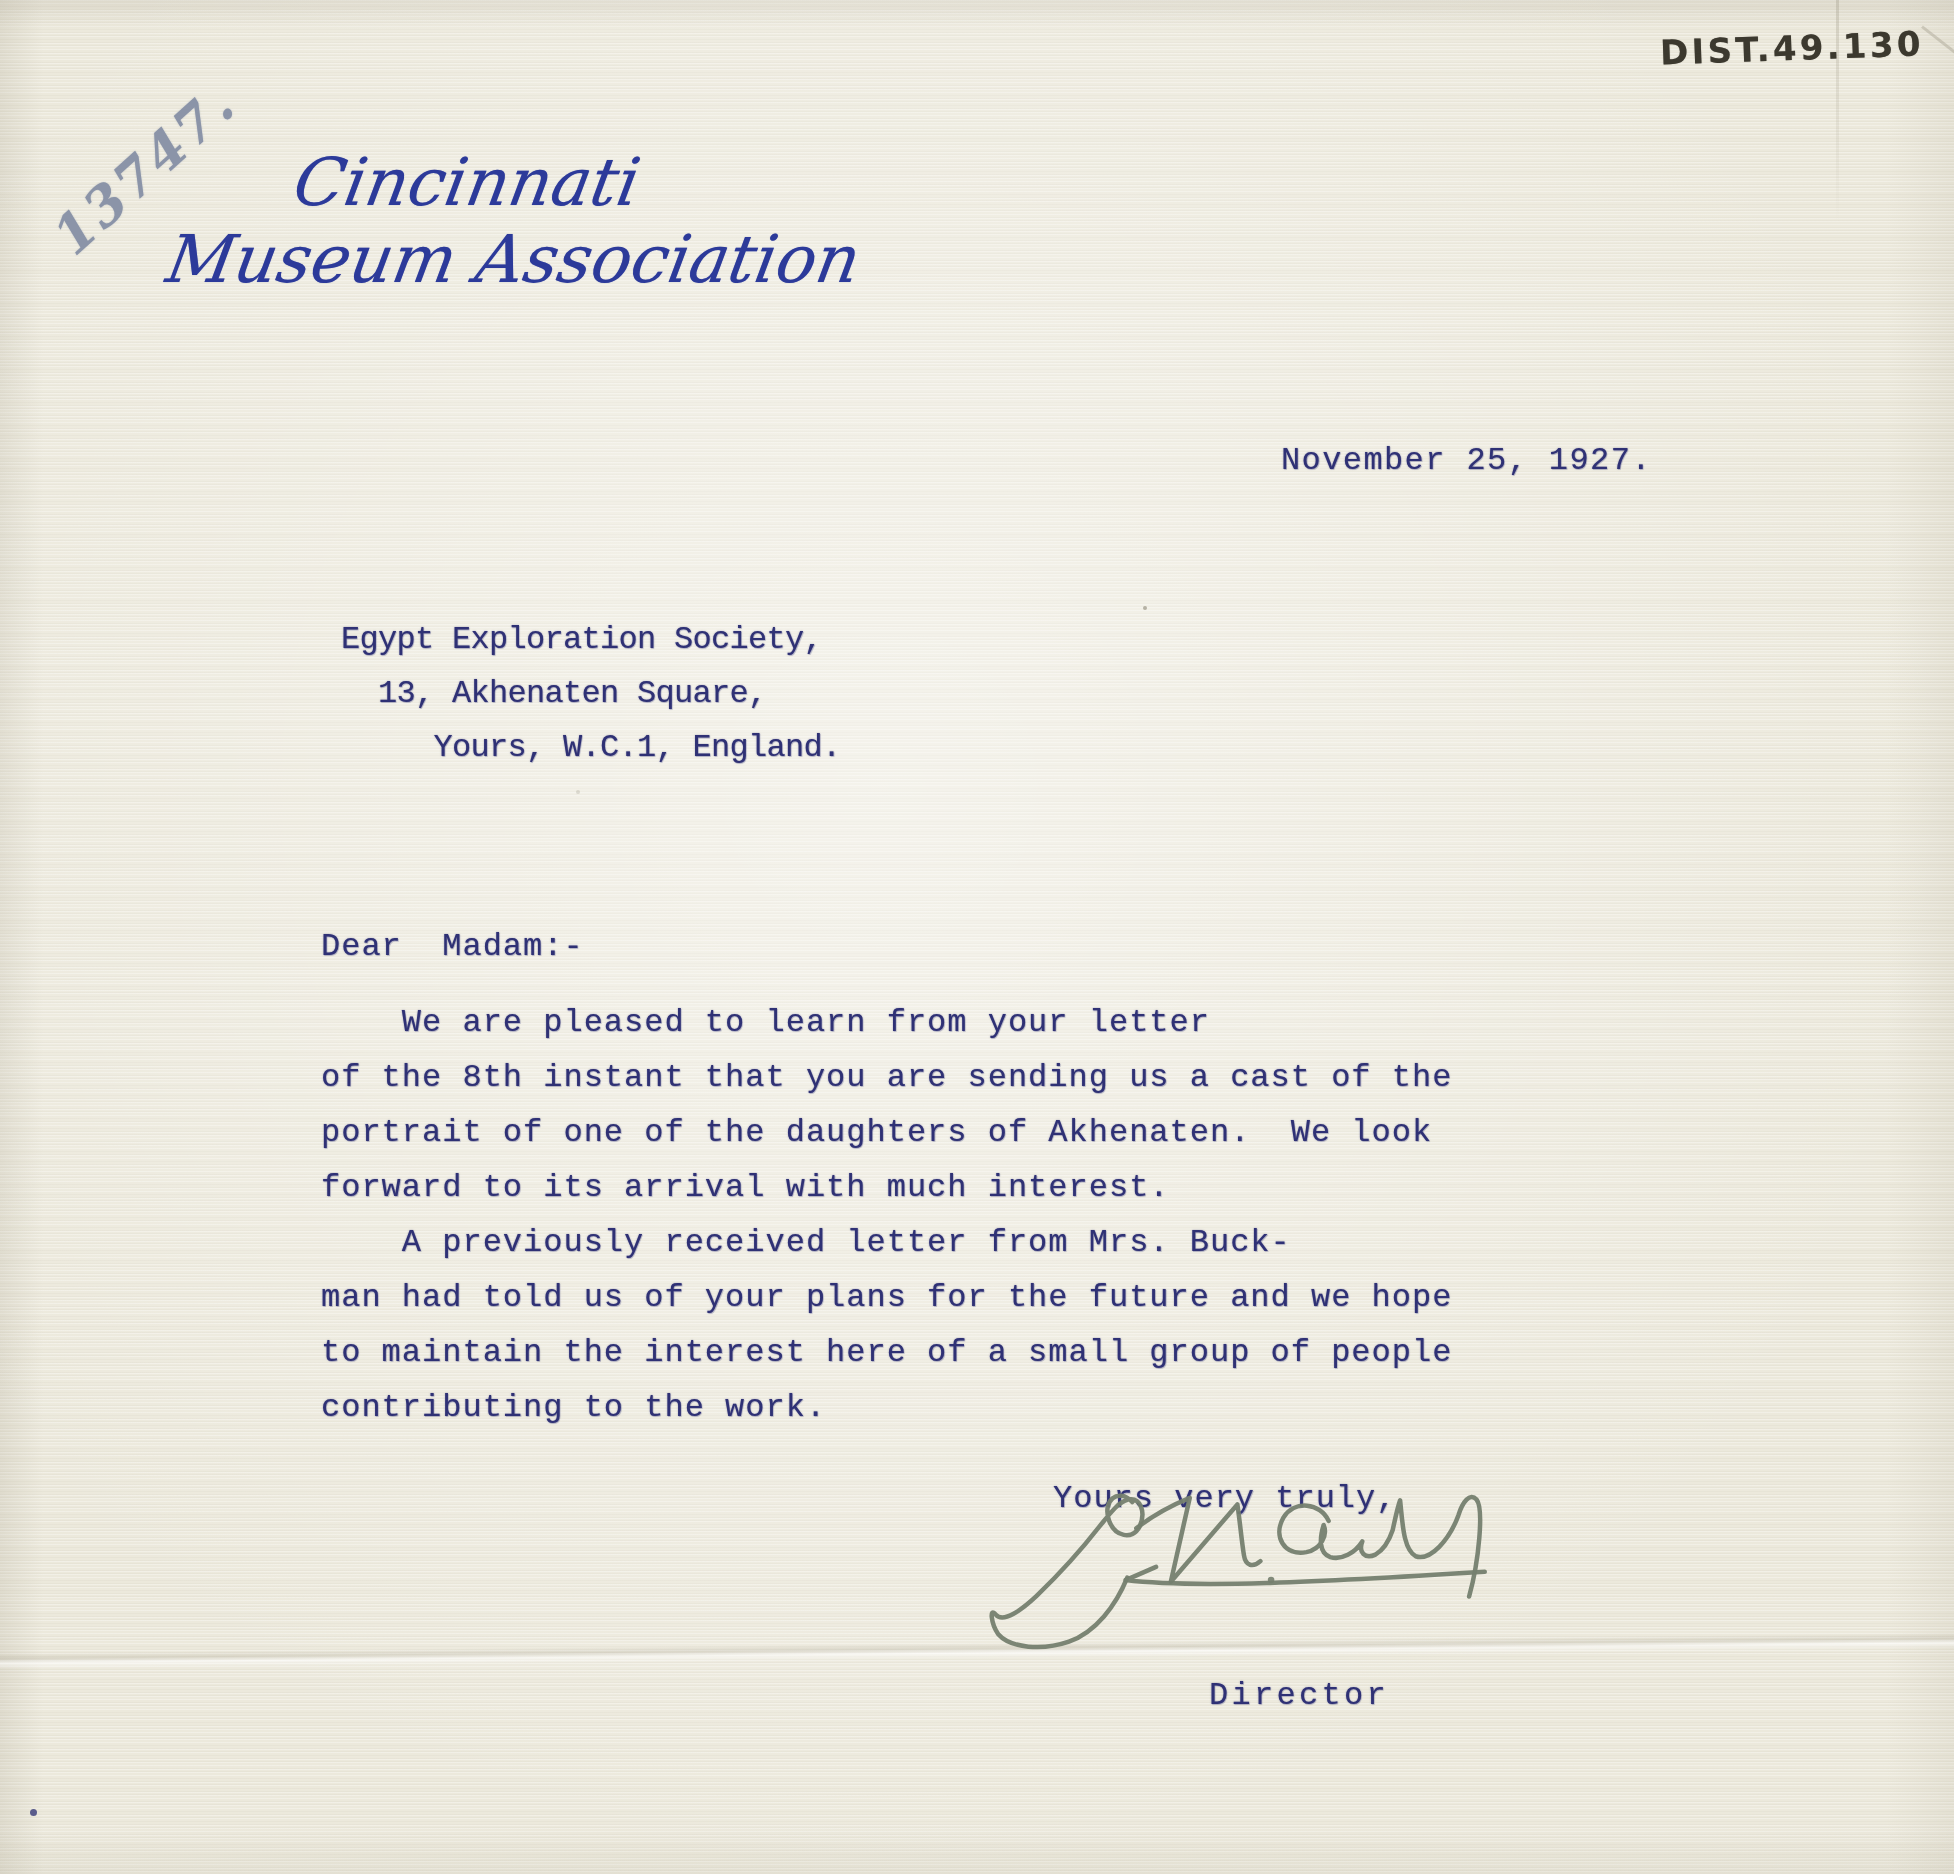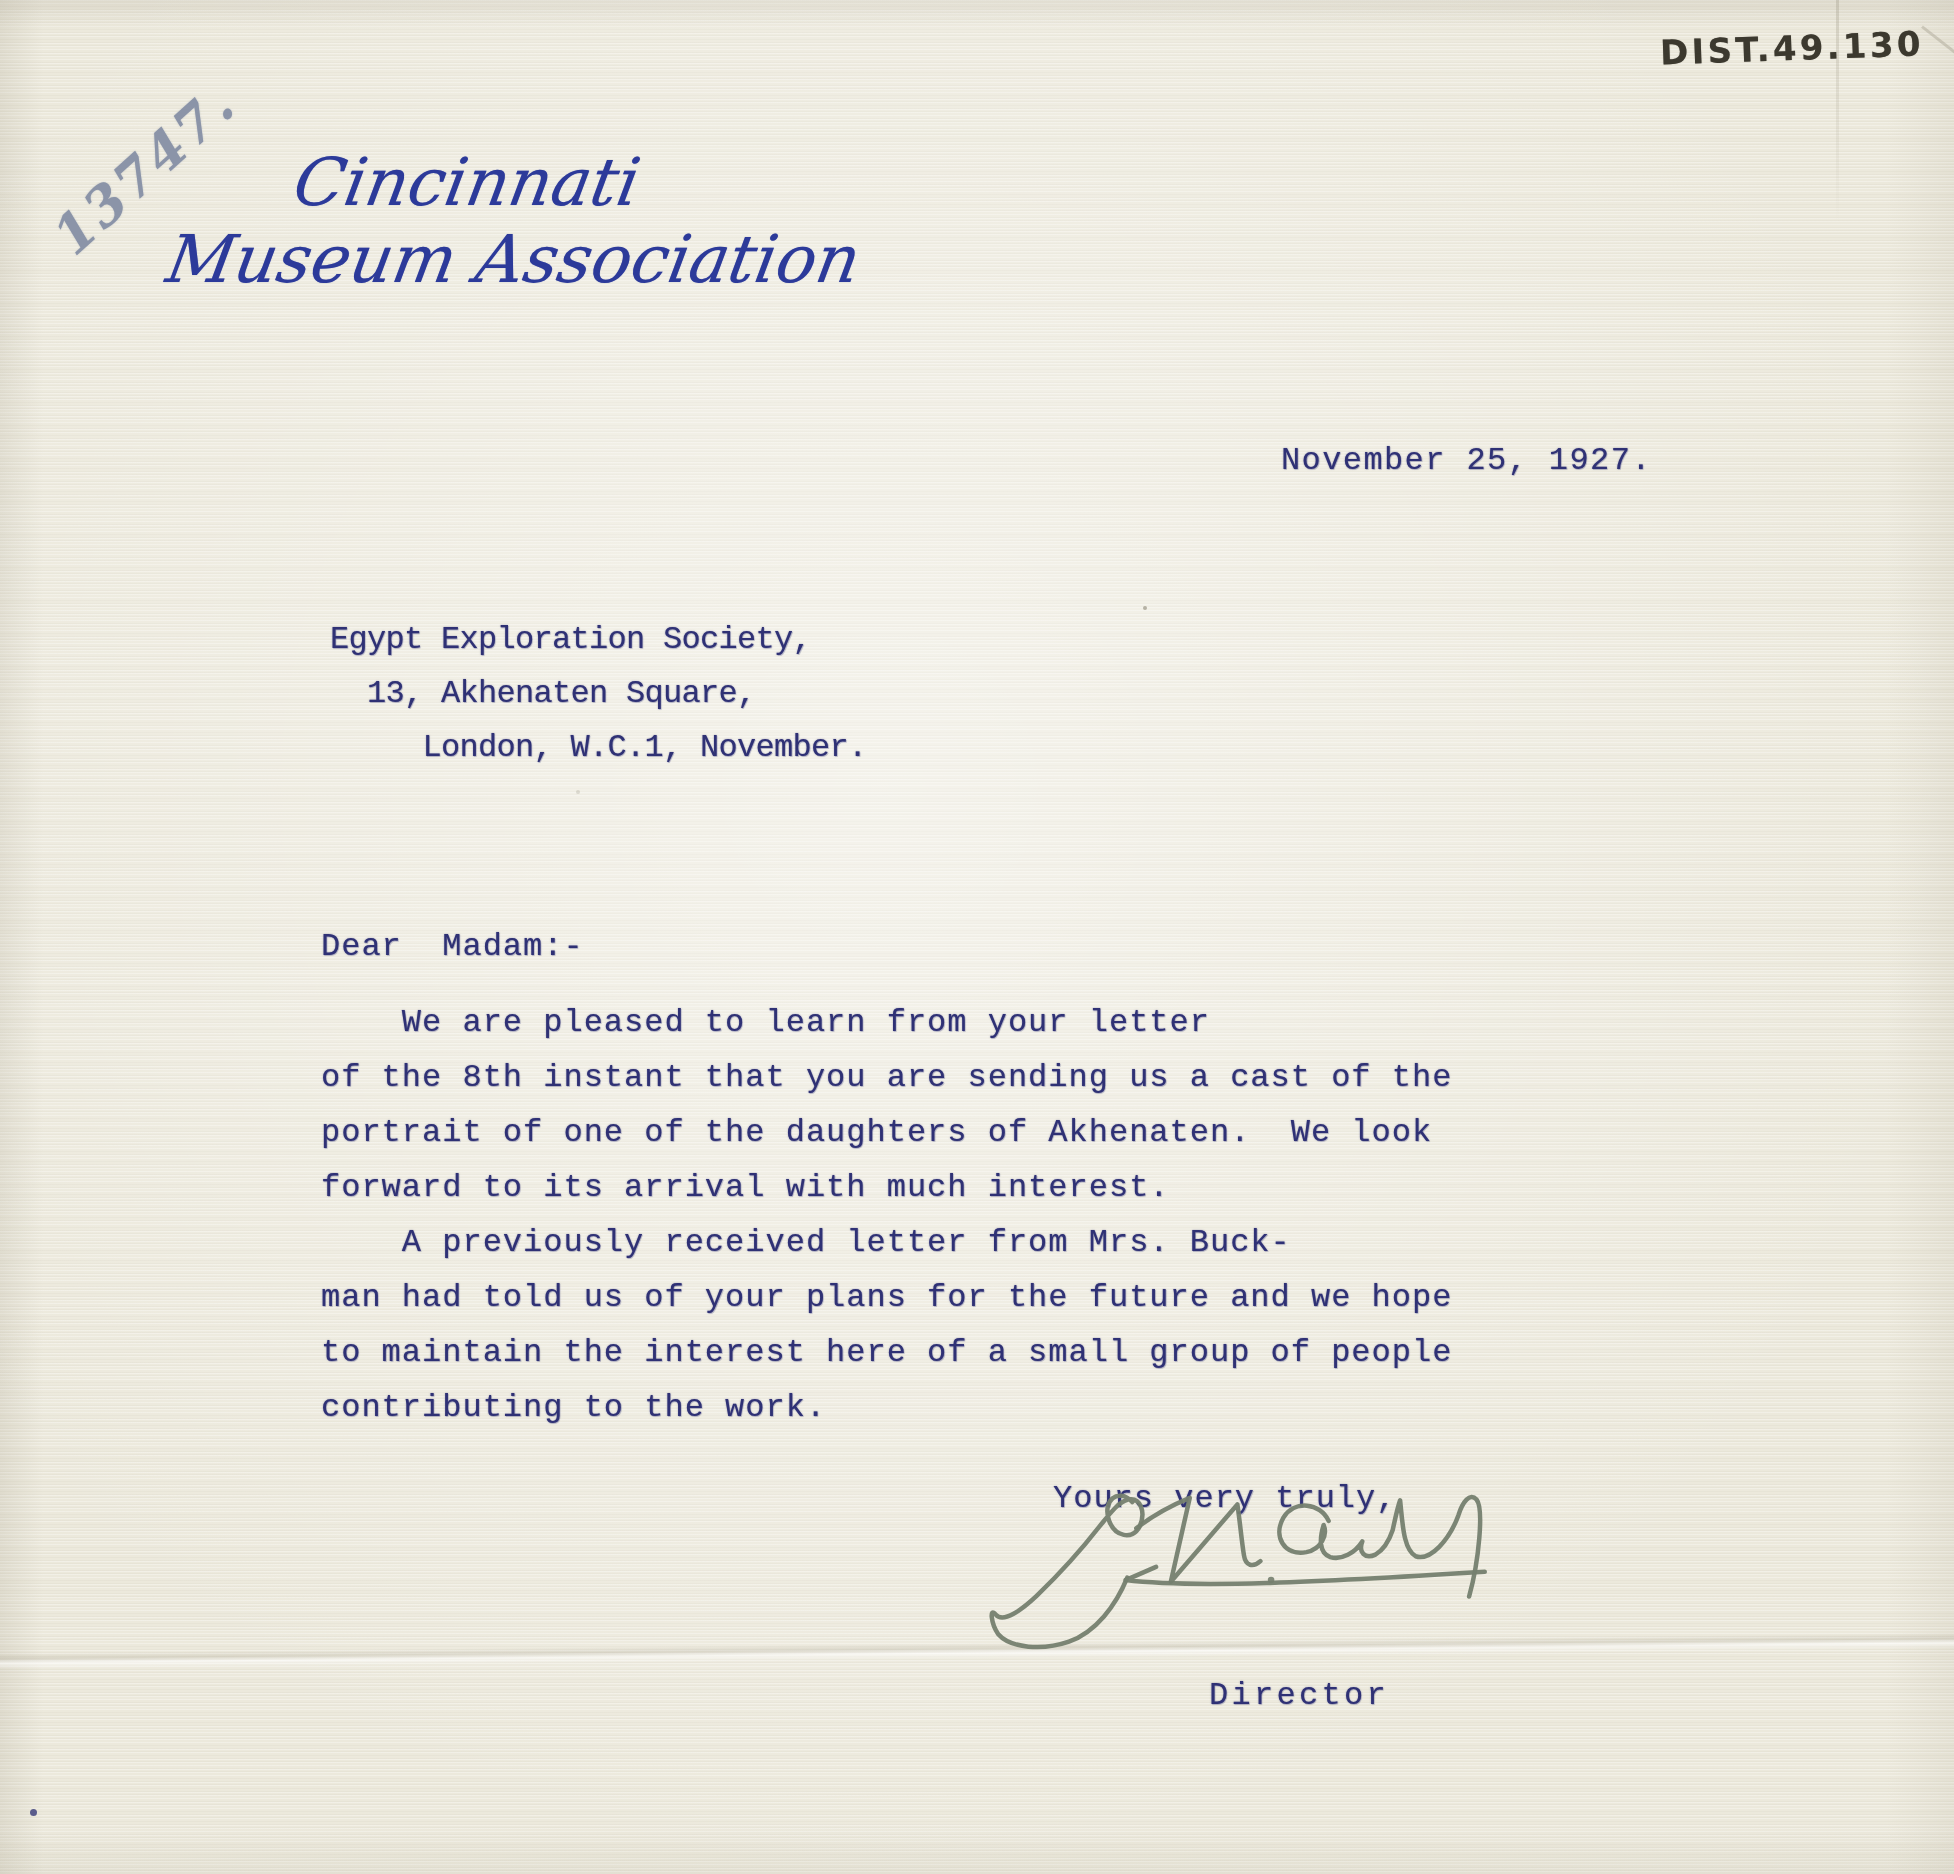--- a/index.html
+++ b/index.html
@@ -107,21 +107,21 @@
   <div class="speck" style="left:576px;top:790px;opacity:.4;"></div>
 
   <div class="archive">DIST.49.130</div>
   <div class="accession">13747.</div>
 
   <div class="script" style="left:289px;top:150px;">Cincinnati</div>
   <div class="script" style="left:162px;top:227px;">Museum Association</div>
 
   <div class="type" style="left:1281px;top:442px;letter-spacing:1.4px;">November 25, 1927.</div>
 
-  <div class="type addr" style="left:330px;top:621px;"><div class="line">Egypt Exploration Society,</div><div class="line">  13, Akhenaten Square,</div><div class="line">     London, W.C.1, November.</div></div>
+  <div class="type addr" style="left:341px;top:621px;"><div class="line">Egypt Exploration Society,</div><div class="line">  13, Akhenaten Square,</div><div class="line">     Yours, W.C.1, England.</div></div>
 
   <div class="type" style="left:321px;top:928px;text-align:right;">Dear  Madam:-</div>
 
   <div class="type body" style="left:321px;top:1004px;"><div class="line">    We are pleased to learn from your letter</div><div class="line">of the 8th instant that you are sending us a cast of the</div><div class="line">portrait of one of the daughters of Akhenaten.  We look</div><div class="line">forward to its arrival with much interest.</div><div class="line">    A previously received letter from Mrs. Buck-</div><div class="line">man had told us of your plans for the future and we hope</div><div class="line">to maintain the interest here of a small group of people</div><div class="line">contributing to the work.</div></div>
 
   <div class="type" style="left:1053px;top:1452px;margin-top:28px;">Yours very truly,</div>
 
   <svg class="sig" width="543" height="189" viewBox="1180 1798 660 230">
     <path d="M 1377 1826
       C 1360 1808 1340 1824 1349 1849

